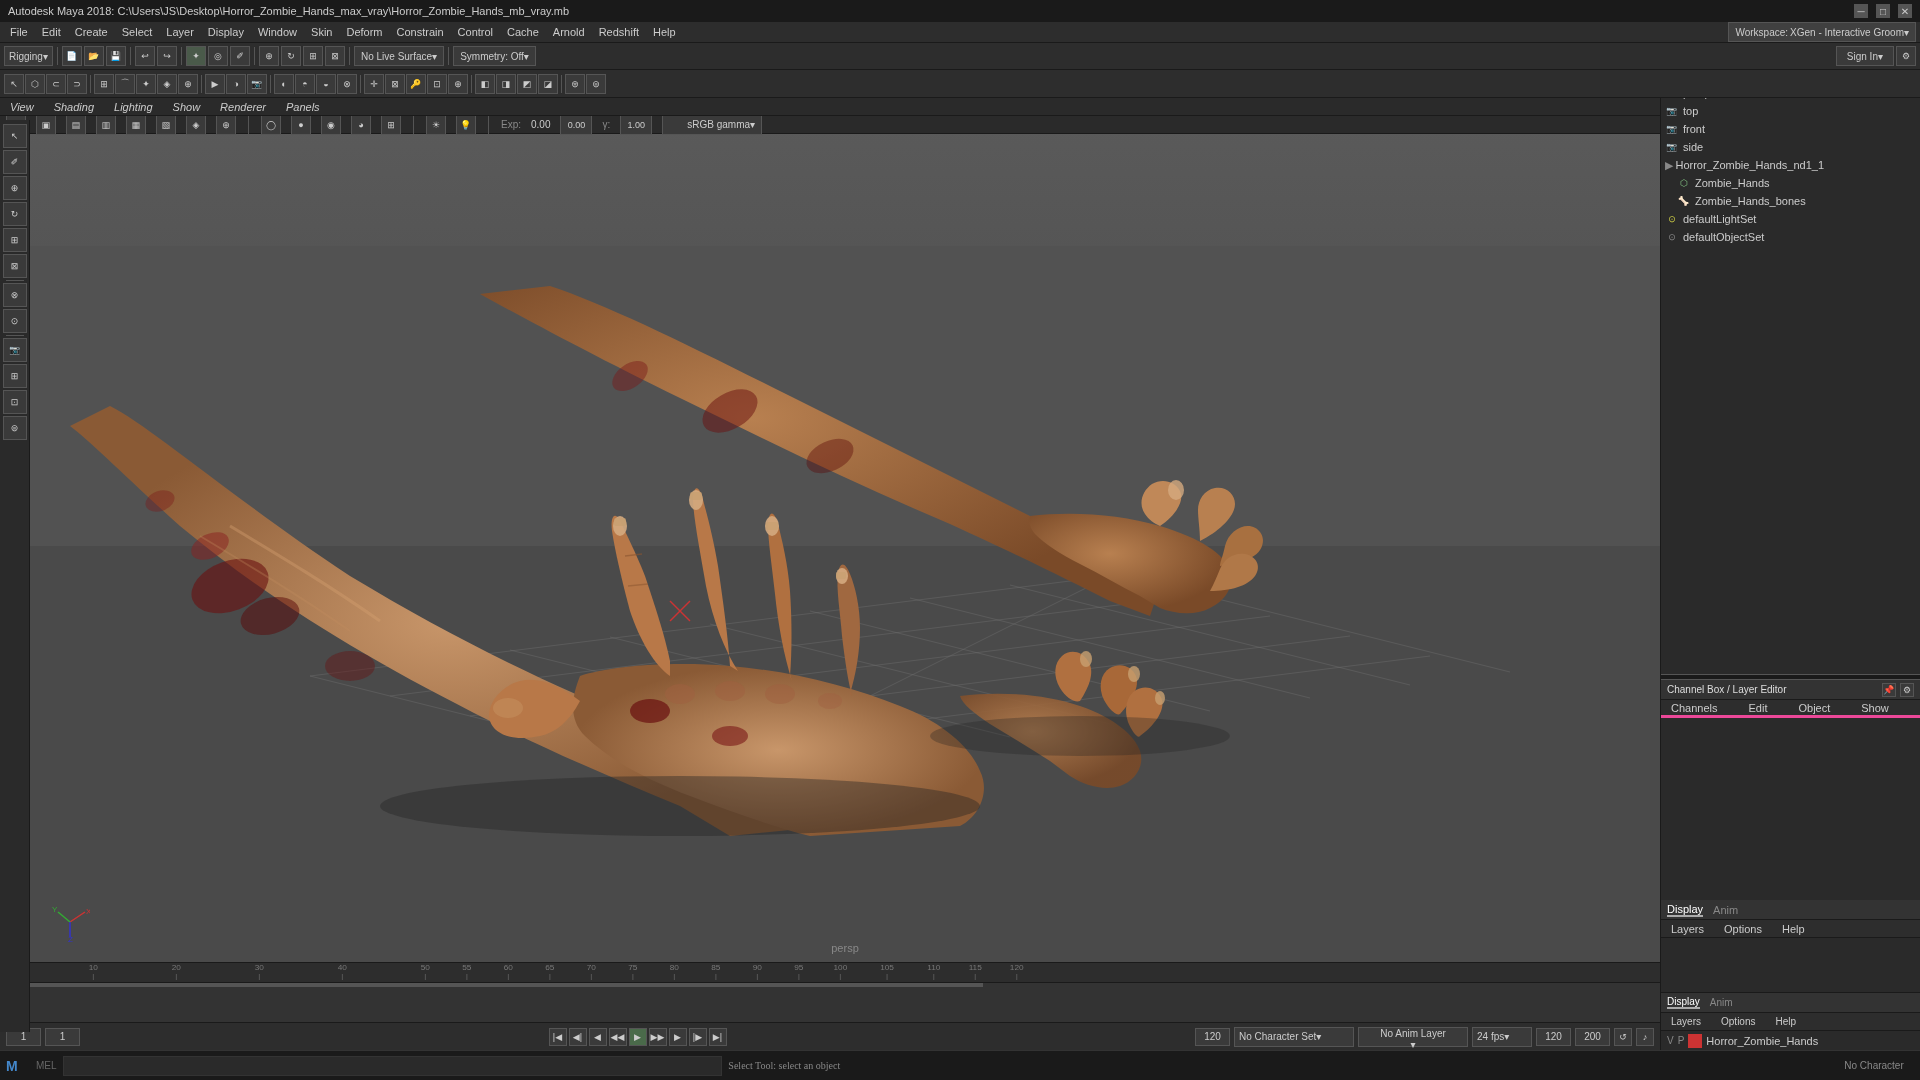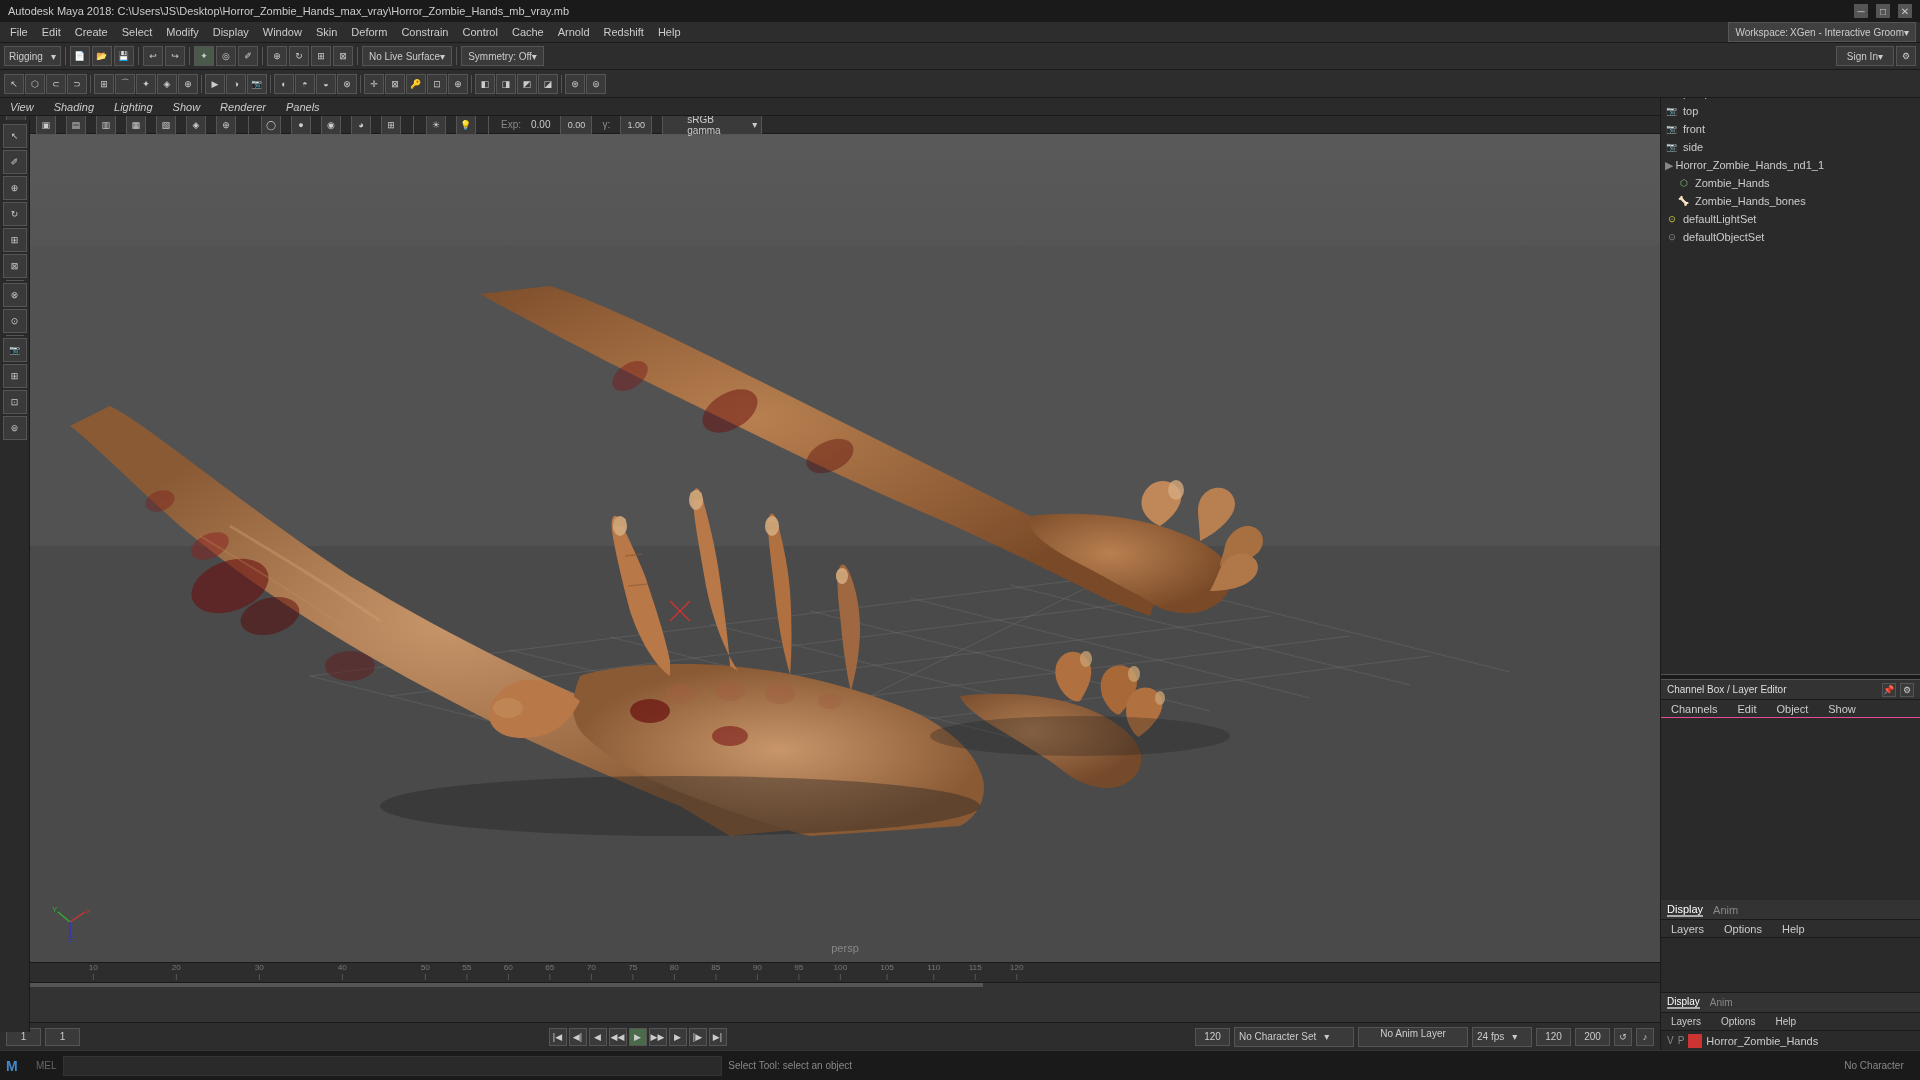--- a/index.html
+++ b/index.html
@@ -257,22 +257,22 @@
       padding: 0 6px;
       border-bottom: 1px solid #1a1a1a;
     }
 
     #channel-box-menu {
       height: 18px;
       background: #2d2d2d;
       display: flex;
       align-items: center;
       padding: 0 4px;
-      gap: 8px;
-      border-bottom: 1px solid #ec4899;
+      gap: 19px;
+      border-bottom: 3px solid #ec4899;
     }
 
     #channel-box-content {
       flex: 1;
       background: #2a2a2a;
       overflow-y: auto;
     }
 
     
     #layer-editor {
@@ -440,21 +440,21 @@
     .tb-dropdown {
       height: 20px;
       background: #3a3a3a;
       border: 1px solid #555;
       color: #ccc;
       font-size: 10px;
       padding: 0 4px;
       cursor: pointer;
       display: inline-flex;
       align-items: center;
-      gap: 8px;
+      gap: 0;
     }
 
     .no-live-surface {
       background: #3a3a3a;
       border: 1px solid #555;
       padding: 1px 6px;
       font-size: 10px;
       color: #ccc;
       height: 20px;
       display: inline-flex;
@@ -579,21 +579,21 @@
     <button class="title-btn">□</button>
     <button class="title-btn">✕</button>
   </div>
 </div>
 
 <div id="menu-bar">
   <span class="menu-item">File</span>
   <span class="menu-item">Edit</span>
   <span class="menu-item">Create</span>
   <span class="menu-item">Select</span>
-  <span class="menu-item">Modify</span>
+  <span class="menu-item">Layer</span>
   <span class="menu-item">Display</span>
   <span class="menu-item">Window</span>
   <span class="menu-item">Skin</span>
   <span class="menu-item">Deform</span>
   <span class="menu-item">Constrain</span>
   <span class="menu-item">Control</span>
   <span class="menu-item">Cache</span>
   <span class="menu-item">Arnold</span>
   <span class="menu-item">Redshift</span>
   <span class="menu-item">Help</span>
@@ -1102,17 +1102,17 @@
     <span style="color:#ccc;font-size:11px;">Horror_Zombie_Hands</span>
   </div>
 </div>
 
 <div id="command-line">
   <span style="color:#4488cc;font-weight:bold;font-size:14px;min-width:24px;">M</span>
   <span id="mel-label">MEL</span>
   <div style="flex:0.6;display:flex;align-items:center;">
     <input type="text" id="command-input" style="width: 100%; height: 20px; background: rgb(42, 42, 42); border: 1px solid rgb(51, 51, 51); color: rgb(204, 204, 204); font-size: 10px; padding: 0px 4px; outline: none;">
   </div>
-  <div style="flex:1;display:flex;align-items:center;">
+  <div style="flex:1;display:flex;align-items:center;font-family:Liberation Serif, serif;">
     <span id="status-line">Select Tool: select an object</span>
   </div>
   <span style="color:#888;font-size:10px;min-width:80px;text-align:center;">No Character</span>
 </div>
 
 </body></html>

